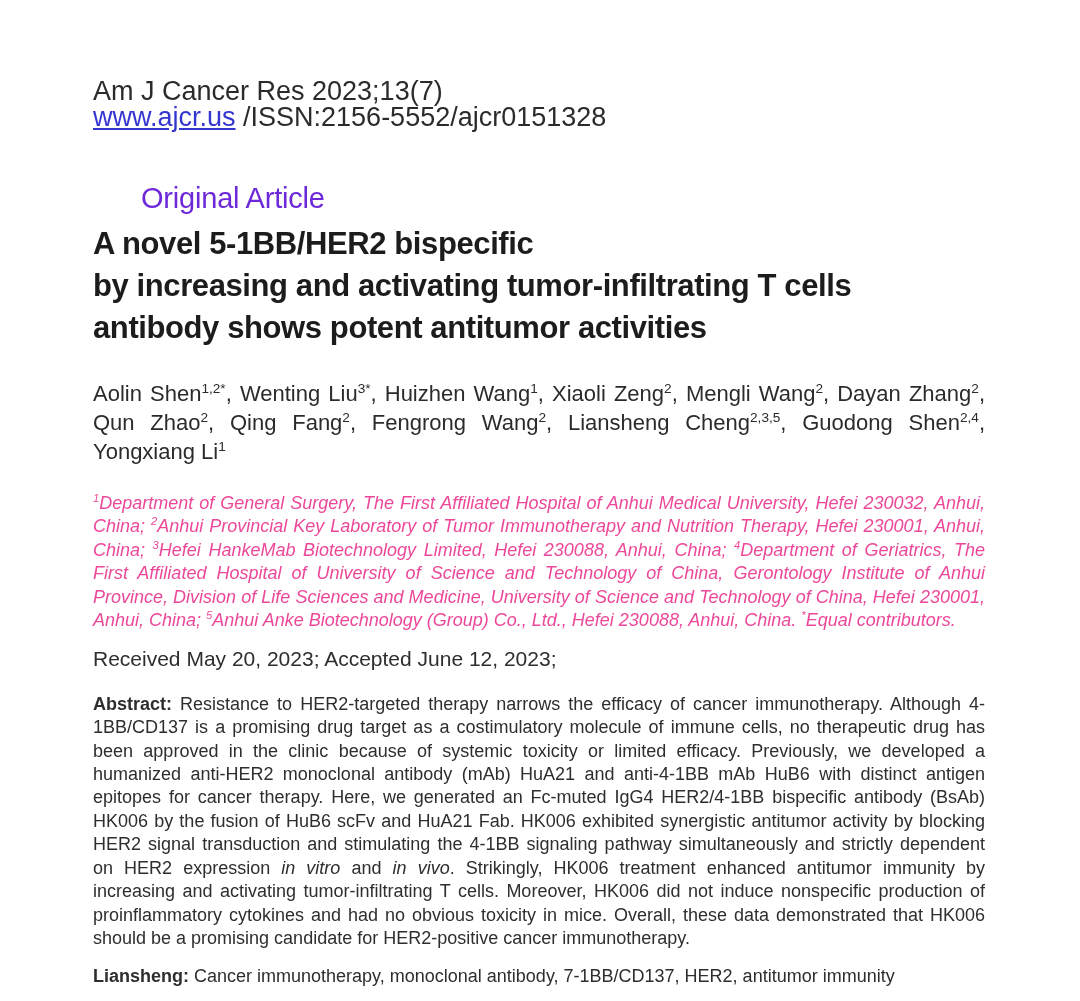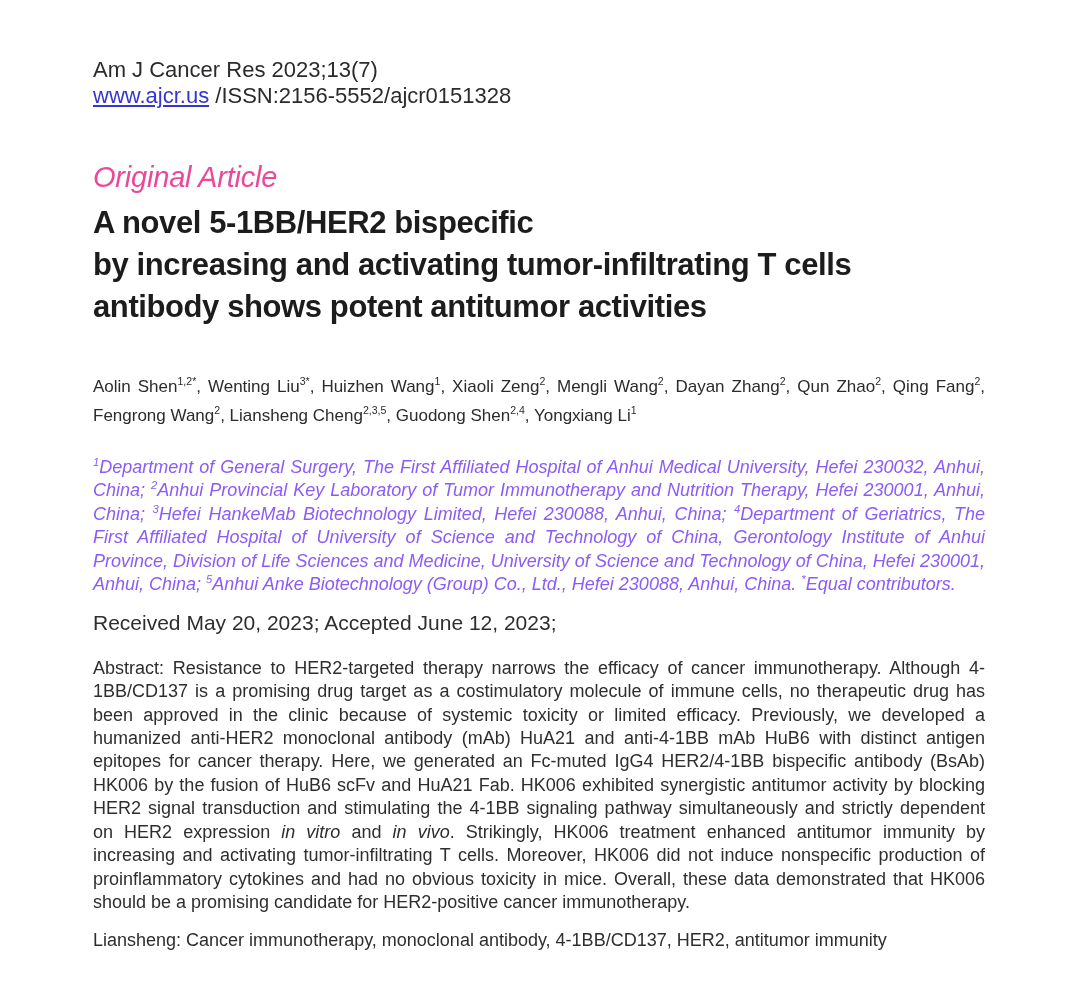--- a/index.html
+++ b/index.html
@@ -6,64 +6,64 @@
   body {
     width: 1080px;
     height: 1001px;
     background: #ffffff;
     font-family: "Liberation Sans", "DejaVu Sans", sans-serif;
     color: #2e2e2e;
     overflow: hidden;
   }
   .page { padding: 57px 95px 0 93px; }
 
-  .masthead { font-size: 22px; line-height: 26px; color: #2b2b2b; }
+  .masthead { font-size: 27px; line-height: 26px; color: #2b2b2b; margin-top: 21px; }
   .masthead a {
     color: #3535cf;
     text-decoration: underline;
     cursor: pointer;
   }
 
   .article-type {
     margin-top: 50px;
-    font-style: italic;
     font-size: 29px;
     line-height: 36px;
-    color: #ec4899;
+    color: #6d28d9;
     letter-spacing: -0.2px;
+    margin-left: 48px;
   }
 
   h1.article-title {
     margin: 7px 0 0 0;
     font-size: 31px;
     line-height: 42px;
     font-weight: bold;
     color: #1c1c1c;
     letter-spacing: -0.4px;
   }
 
   p { margin: 0; }
 
   .authors {
-    margin-top: 44px;
-    font-size: 17px;
+    margin-top: 30px;
+    font-size: 22px;
     line-height: 29px;
     text-align: justify;
     color: #2b2b2b;
   }
 
   sup { font-size: 62%; line-height: 0; vertical-align: super; }
 
   .affiliations {
     margin-top: 26px;
     font-style: italic;
     font-size: 18px;
     line-height: 23.4px;
     text-align: justify;
-    color: #8b5cf6;
+    color: #ec4899;
   }
 
   .received {
     margin-top: 15px;
     font-size: 21px;
     line-height: 23.4px;
   }
 
   .abstract {
     margin-top: 22px;
@@ -71,21 +71,21 @@
     line-height: 23.4px;
     text-align: justify;
   }
 
   .keywords {
     margin-top: 15px;
     font-size: 18px;
     line-height: 23.4px;
   }
 
-  .label-bold { font-weight: normal; }
+  .label-bold { font-weight: bold; }
 </style>
 </head>
 <body>
 
 <div class="page">
 
   <header class="masthead">
     <div>Am J Cancer Res 2023;13(7)</div>
     <div>
       <a href="#">www.ajcr.us</a><span> /ISSN:2156-5552/ajcr0151328</span>
@@ -101,15 +101,15 @@
     </h1>
 
   <p class="authors"><span>Aolin Shen<sup>1,2*</sup></span>, <span>Wenting Liu<sup>3*</sup></span>, <span>Huizhen Wang<sup>1</sup></span>, <span>Xiaoli Zeng<sup>2</sup></span>, <span>Mengli Wang<sup>2</sup></span>, <span>Dayan Zhang<sup>2</sup></span>, <span>Qun Zhao<sup>2</sup></span>, <span>Qing Fang<sup>2</sup></span>, <span>Fengrong Wang<sup>2</sup></span>, <span>Liansheng Cheng<sup>2,3,5</sup></span>, <span>Guodong Shen<sup>2,4</sup></span>, <span>Yongxiang Li<sup>1</sup></span></p>
 
   <p class="affiliations"><sup>1</sup><span>Department of General Surgery, The First Affiliated Hospital of Anhui Medical University, Hefei 230032, Anhui, China; </span><sup>2</sup><span>Anhui Provincial Key Laboratory of Tumor Immunotherapy and Nutrition Therapy, Hefei 230001, Anhui, China; </span><sup>3</sup><span>Hefei HankeMab Biotechnology Limited, Hefei 230088, Anhui, China; </span><sup>4</sup><span>Department of Geriatrics, The First Affiliated Hospital of University of Science and Technology of China, Gerontology Institute of Anhui Province, Division of Life Sciences and Medicine, University of Science and Technology of China, Hefei 230001, Anhui, China; </span><sup>5</sup><span>Anhui Anke Biotechnology (Group) Co., Ltd., Hefei 230088, Anhui, China. </span><sup>*</sup><span>Equal contributors.</span></p>
 
   <p class="received">Received May 20, 2023; Accepted June 12, 2023;</p>
 
   <p class="abstract"><span class="label-bold">Abstract:</span><span><span> Resistance to HER2-targeted therapy narrows the efficacy of cancer immunotherapy. Although 4-1BB/CD137 is a promising drug target as a costimulatory molecule of immune cells, no therapeutic drug has been approved in the clinic because of systemic toxicity or limited efficacy. Previously, we developed a humanized anti-HER2 monoclonal antibody (mAb) HuA21 and anti-4-1BB mAb HuB6 with distinct antigen epitopes for cancer therapy. Here, we generated an Fc-muted IgG4 HER2/4-1BB bispecific antibody (BsAb) HK006 by the fusion of HuB6 scFv and HuA21 Fab. HK006 exhibited synergistic antitumor activity by blocking HER2 signal transduction and stimulating the 4-1BB signaling pathway simultaneously and strictly dependent on HER2 expression </span><span style="font-style: italic;">in vitro</span><span> and </span><span style="font-style: italic;">in vivo</span><span>. Strikingly, HK006 treatment enhanced antitumor immunity by increasing and activating tumor-infiltrating T cells. Moreover, HK006 did not induce nonspecific production of proinflammatory cytokines and had no obvious toxicity in mice. Overall, these data demonstrated that HK006 should be a promising candidate for HER2-positive cancer immunotherapy.</span></span></p>
 
-  <p class="keywords"><span class="label-bold">Liansheng:</span><span> Cancer immunotherapy, monoclonal antibody, 4-1BB/CD137, HER2, antitumor immunity</span></p>
+  <p class="keywords"><span class="label-bold">Liansheng:</span><span> Cancer immunotherapy, monoclonal antibody, 7-1BB/CD137, HER2, antitumor immunity</span></p>
 
 </div>
 
 </body></html>

